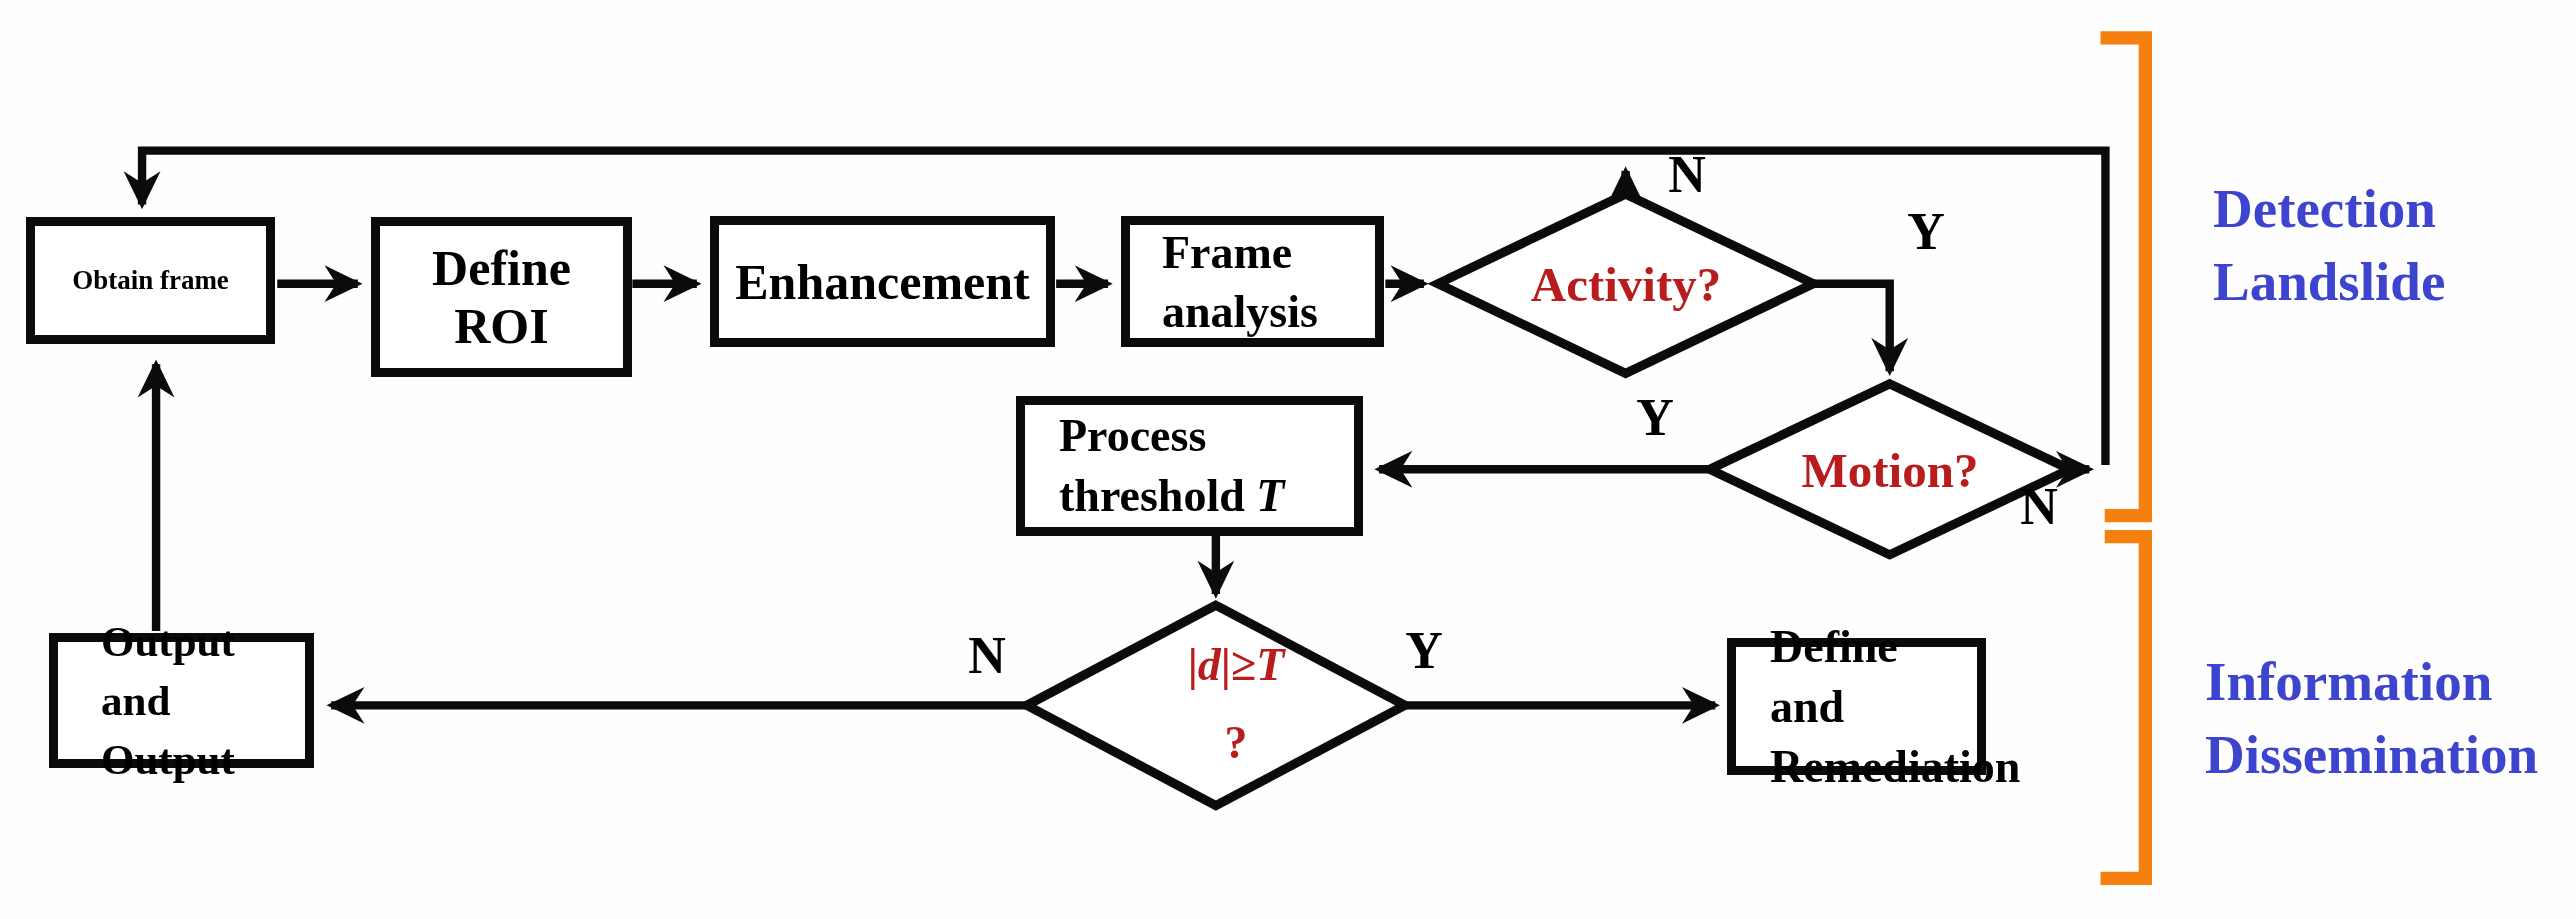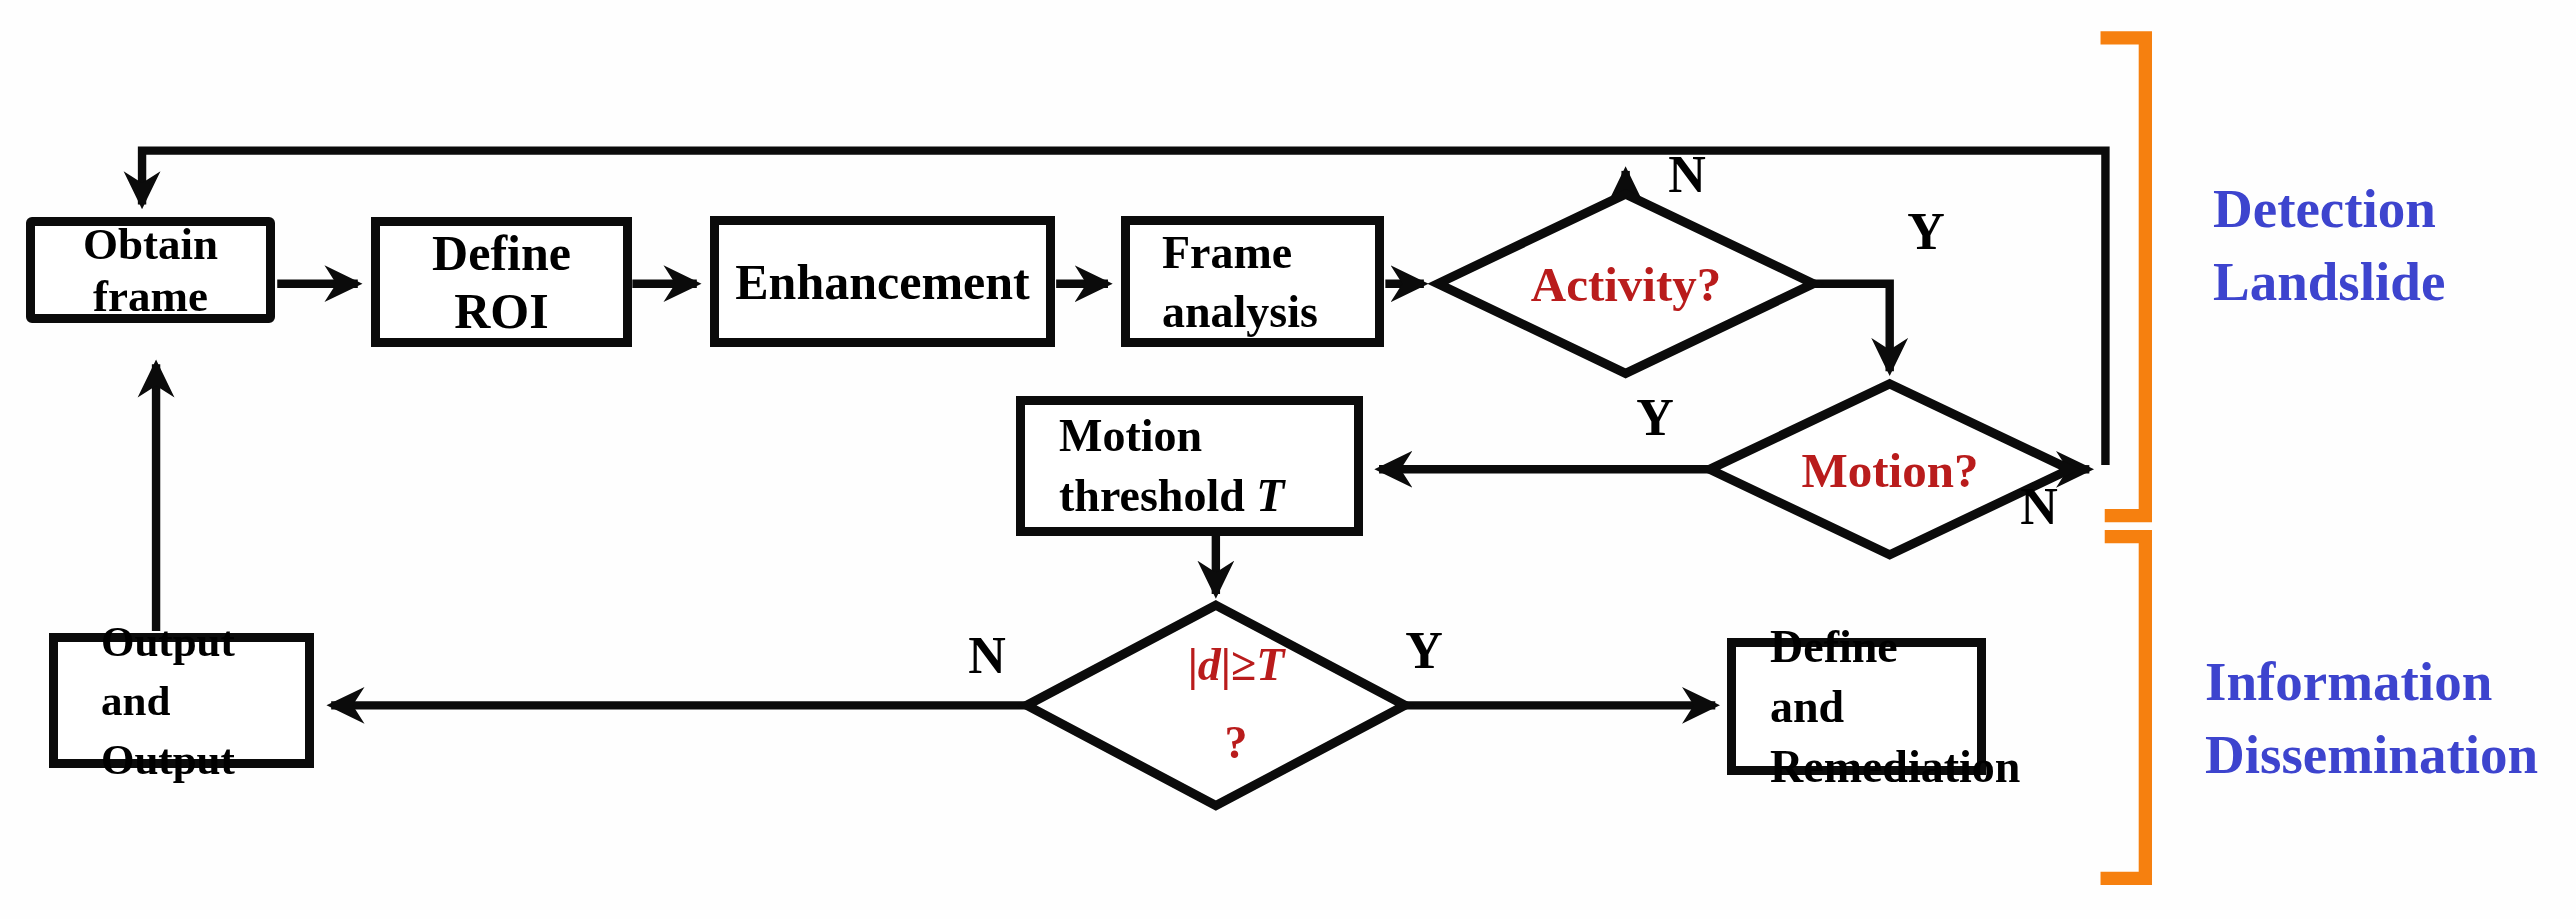--- a/index.html
+++ b/index.html
@@ -67,39 +67,39 @@
     <path class="connector" d="M222 901 V520" marker-end="url(#arw)"></path>
 
     <polygon class="diamond" points="2320,277 2588,405 2320,533 2052,405"></polygon>
     <polygon class="diamond" points="2697,548 2954,670 2697,792 2440,670"></polygon>
     <polygon class="diamond" points="1735,864 2005,1007 1735,1150 1465,1007"></polygon>
 
     <path class="bracket" d="M2998 54 H3062 V736 H3004"></path>
     <path class="bracket" d="M3004 766 H3062 V1254 H2998"></path>
   </svg>
 
-  <div class="box center" style="left:26px;top:217px;width:249px;height:106px;font-size:45px;border-radius:6px;">
+  <div class="box center" style="left:26px;top:217px;width:249px;height:127px;font-size:27px;">
     <span>Obtain frame</span>
   </div>
 
-  <div class="box center" style="left:371px;top:217px;width:261px;height:130px;font-size:50px;">
+  <div class="box center" style="left:371px;top:217px;width:261px;height:160px;font-size:50px;">
     <span>Define ROI</span>
   </div>
 
   <div class="box center" style="left:710px;top:216px;width:345px;height:131px;font-size:50px;">
     <span>Enhancement</span>
   </div>
 
   <div class="box" style="left:1121px;top:216px;width:263px;height:131px;font-size:46px;line-height:59px;padding-left:32px;">
     <span>Frame</span>
     <span>analysis</span>
   </div>
 
   <div class="box" style="left:1016px;top:396px;width:347px;height:140px;font-size:46px;line-height:60px;padding-left:34px;">
-    <span>Motion</span>
+    <span>Process</span>
     <span><span>threshold </span><span class="var-italic">T</span></span>
   </div>
 
   <div class="box" style="left:49px;top:633px;width:265px;height:135px;font-size:43px;line-height:59px;padding-left:43px;">
     <span>Output and</span>
     <span>Output</span>
   </div>
 
   <div class="box" style="left:1727px;top:638px;width:259px;height:137px;font-size:46px;line-height:60px;padding-left:34px;">
     <span>Define and</span>

